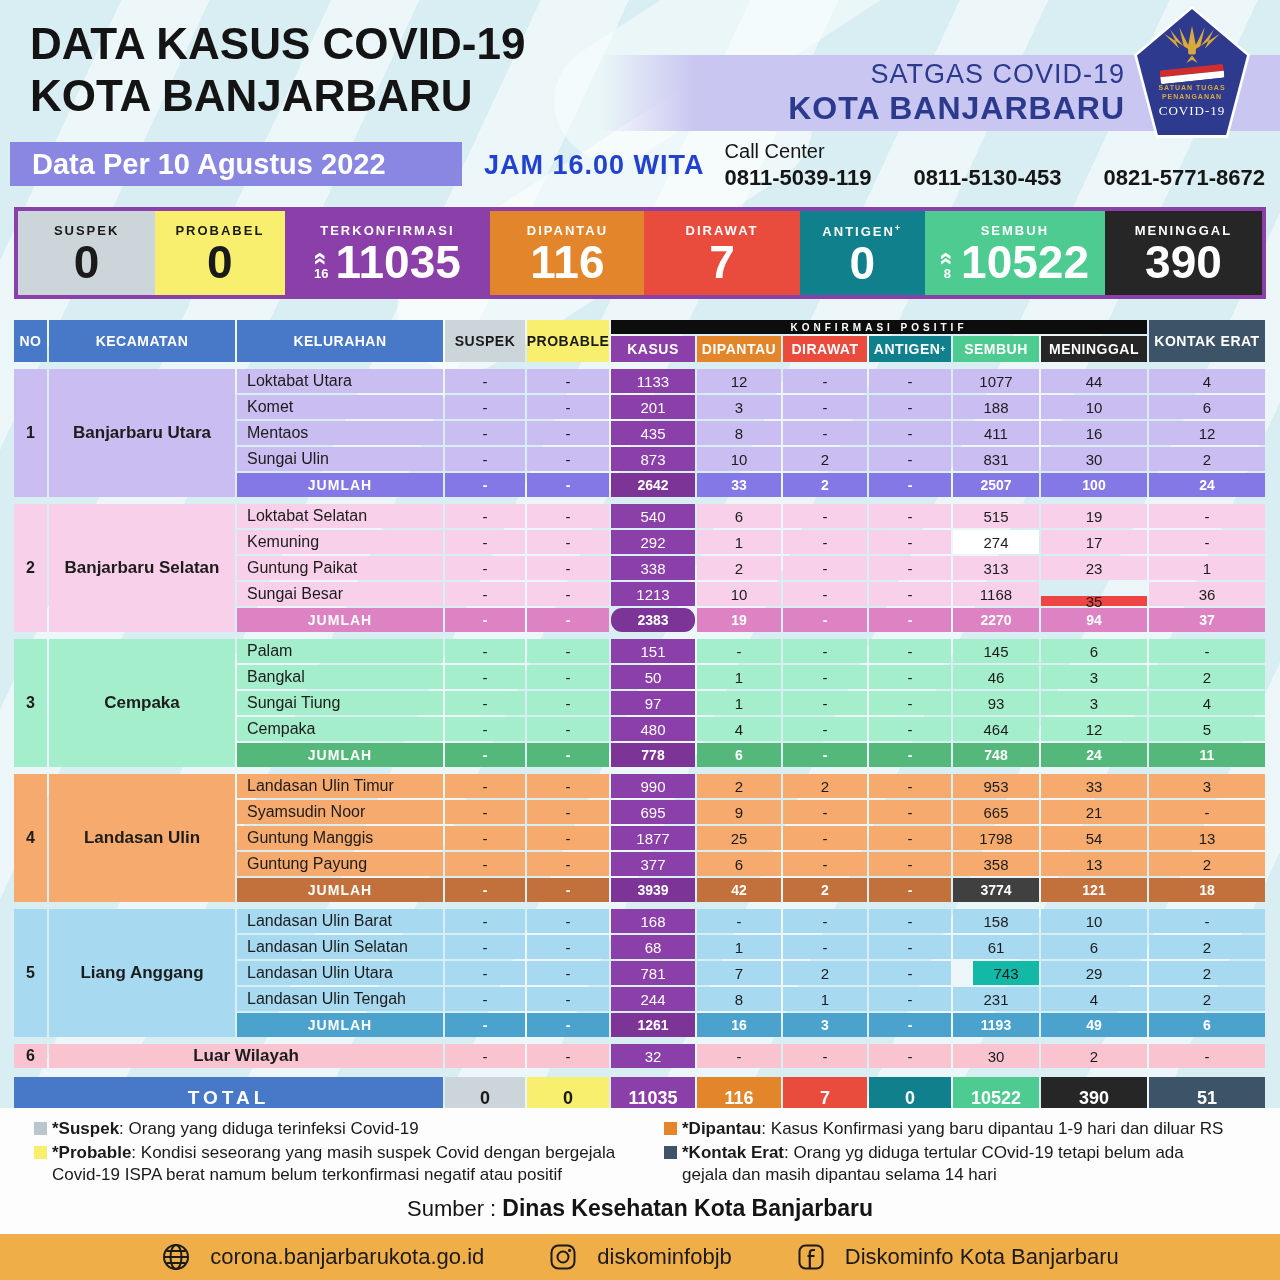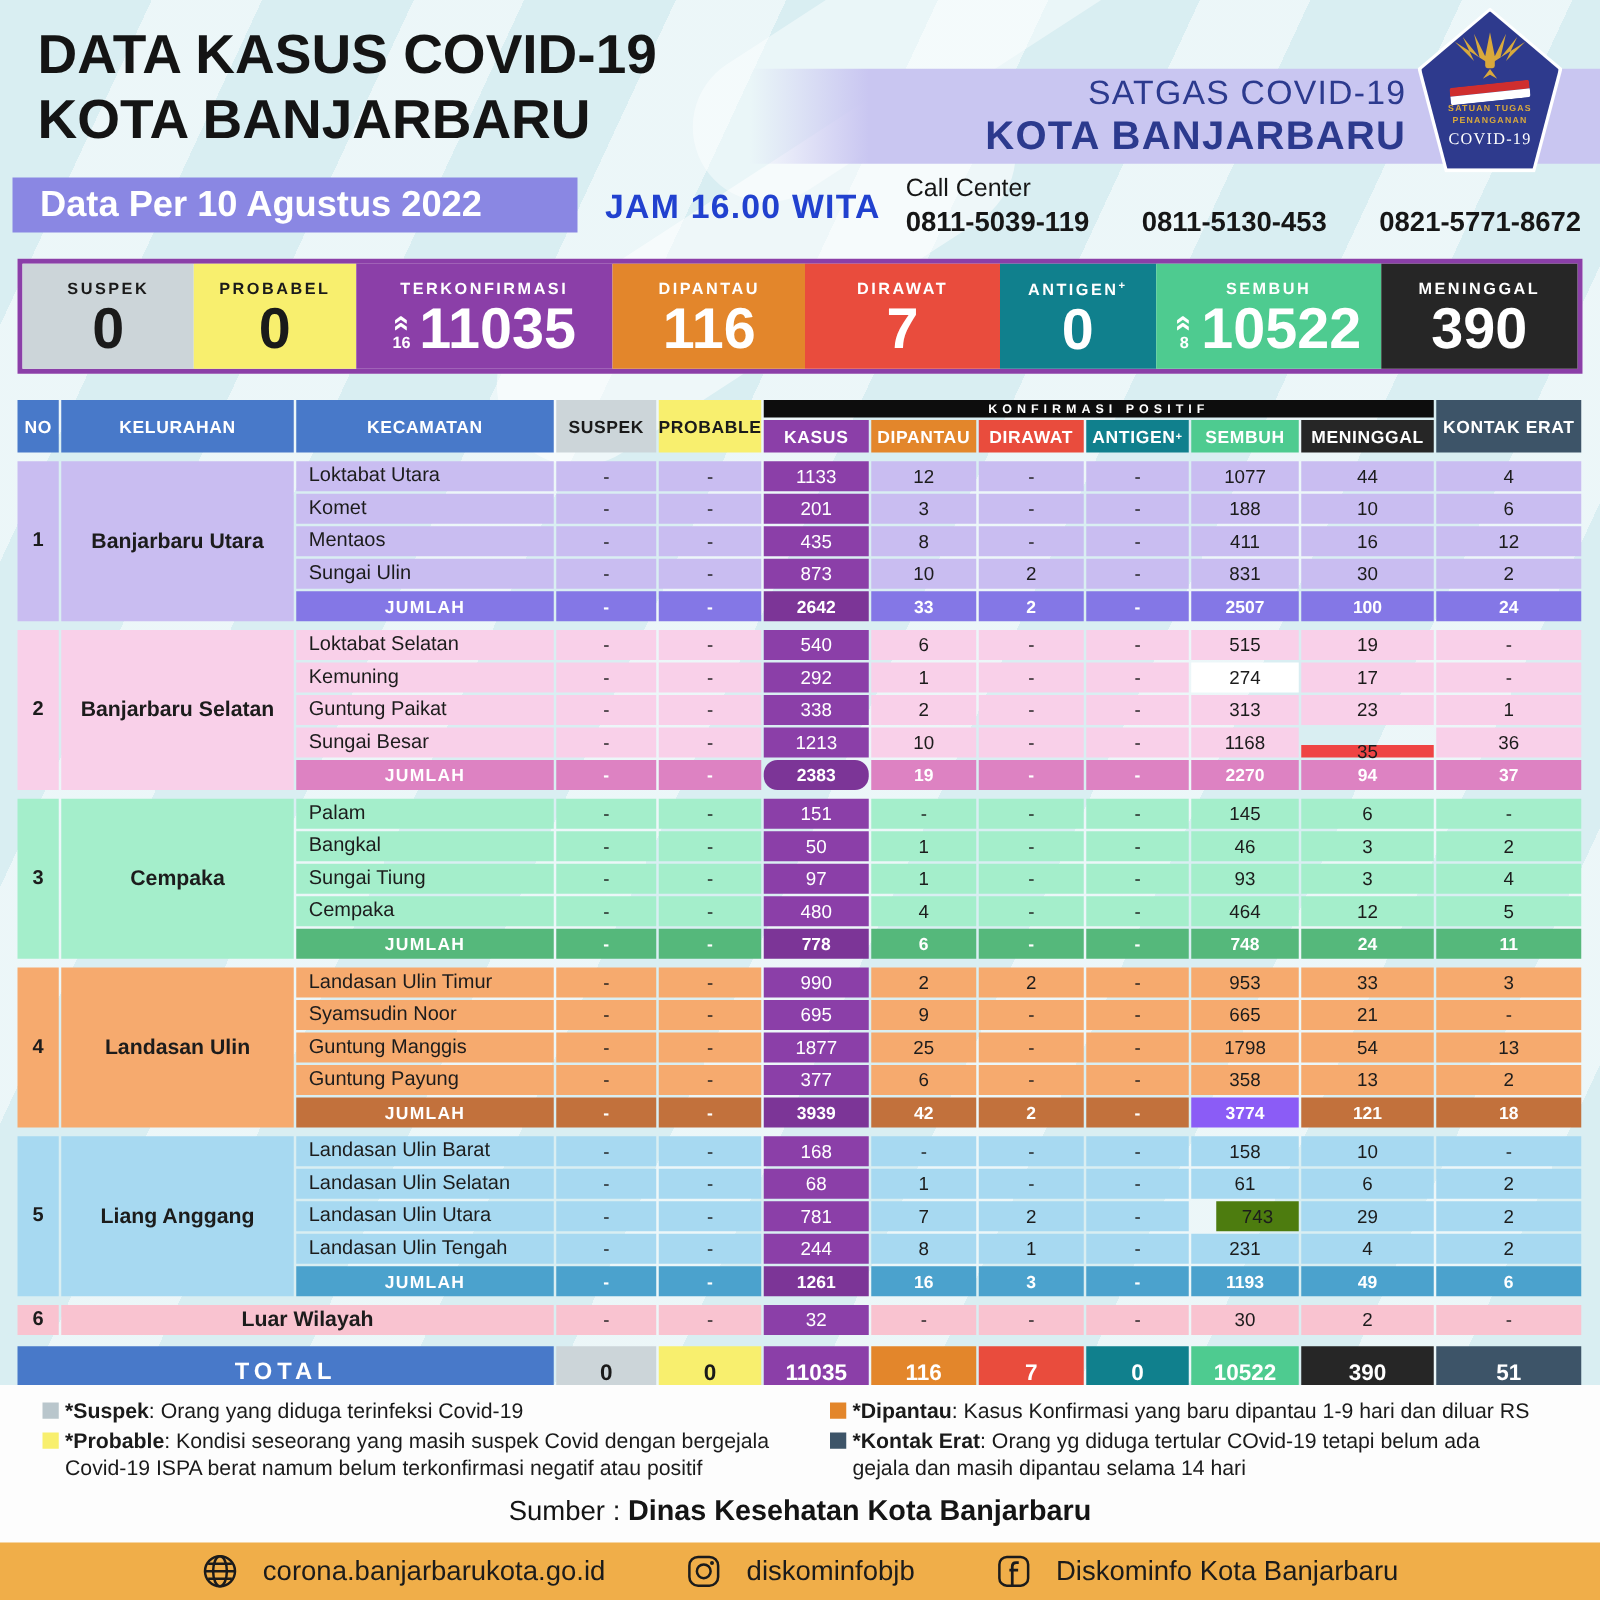--- a/index.html
+++ b/index.html
@@ -225,22 +225,22 @@
         <div class="card-label">MENINGGAL</div>
         <div class="card-row">
           <div class="card-value">390</div>
         </div>
       </div>
     </div>
 
   <div class="table-area">
     <div class="thead">
       <div class="h h-blue">NO</div>
+      <div class="h h-blue">KECAMATAN</div>
       <div class="h h-blue">KELURAHAN</div>
-      <div class="h h-blue">KECAMATAN</div>
       <div class="h h-gray">SUSPEK</div>
       <div class="h h-yellow">PROBABLE</div>
       <div class="h h-konf">KONFIRMASI POSITIF</div>
       <div class="h h-ke">KONTAK ERAT</div>
       <div class="h h-kasus">KASUS</div>
       <div class="h h-dipantau">DIPANTAU</div>
       <div class="h h-dirawat">DIRAWAT</div>
       <div class="h h-antigen">
           <span>ANTIGEN</span>
           <sup>+</sup>
@@ -455,21 +455,21 @@
           <div class="c" style="background: rgb(246, 170, 110);">358</div>
           <div class="c" style="background: rgb(246, 170, 110);">13</div>
           <div class="c" style="background: rgb(246, 170, 110);">2</div>
           <div class="c jumlah-label" style="background: rgb(194, 113, 60);">JUMLAH</div>
           <div class="c jcell" style="background: rgb(194, 113, 60);">-</div>
           <div class="c jcell" style="background: rgb(194, 113, 60);">-</div>
           <div class="c jcell" style="background: rgb(124, 53, 151);">3939</div>
           <div class="c jcell" style="background: rgb(194, 113, 60);">42</div>
           <div class="c jcell" style="background: rgb(194, 113, 60);">2</div>
           <div class="c jcell" style="background: rgb(194, 113, 60);">-</div>
-          <div class="c jcell" style="background: #8b5cf6;">3774</div>
+          <div class="c jcell" style="background: #404040;">3774</div>
           <div class="c jcell" style="background: rgb(194, 113, 60);">121</div>
           <div class="c jcell" style="background: rgb(194, 113, 60);">18</div>
         </div>
         <div class="tgroup">
           <div class="c no-cell span5" style="background: rgb(167, 217, 241);">5</div>
           <div class="c kec-cell" style="background: rgb(167, 217, 241);">Liang Anggang</div>
           <div class="c kel-cell" style="background: rgb(167, 217, 241);">Landasan Ulin Barat</div>
           <div class="c" style="background: rgb(167, 217, 241);">-</div>
           <div class="c" style="background: rgb(167, 217, 241);">-</div>
           <div class="c kasus" style="background: rgb(139, 63, 168);">168</div>
@@ -489,21 +489,21 @@
           <div class="c" style="background: rgb(167, 217, 241);">61</div>
           <div class="c" style="background: rgb(167, 217, 241);">6</div>
           <div class="c" style="background: rgb(167, 217, 241);">2</div>
           <div class="c kel-cell" style="background: rgb(167, 217, 241);">Landasan Ulin Utara</div>
           <div class="c" style="background: rgb(167, 217, 241);">-</div>
           <div class="c" style="background: rgb(167, 217, 241);">-</div>
           <div class="c kasus" style="background: rgb(139, 63, 168);">781</div>
           <div class="c" style="background: rgb(167, 217, 241);">7</div>
           <div class="c" style="background: rgb(167, 217, 241);">2</div>
           <div class="c" style="background: rgb(167, 217, 241);">-</div>
-          <div class="c" style="background: #4d7c0f; margin-left: 20px;">743</div>
+          <div class="c" style="background: #14b8a6; margin-left: 20px;">743</div>
           <div class="c" style="background: rgb(167, 217, 241);">29</div>
           <div class="c" style="background: rgb(167, 217, 241);">2</div>
           <div class="c kel-cell" style="background: rgb(167, 217, 241);">Landasan Ulin Tengah</div>
           <div class="c" style="background: rgb(167, 217, 241);">-</div>
           <div class="c" style="background: rgb(167, 217, 241);">-</div>
           <div class="c kasus" style="background: rgb(139, 63, 168);">244</div>
           <div class="c" style="background: rgb(167, 217, 241);">8</div>
           <div class="c" style="background: rgb(167, 217, 241);">1</div>
           <div class="c" style="background: rgb(167, 217, 241);">-</div>
           <div class="c" style="background: rgb(167, 217, 241);">231</div>

